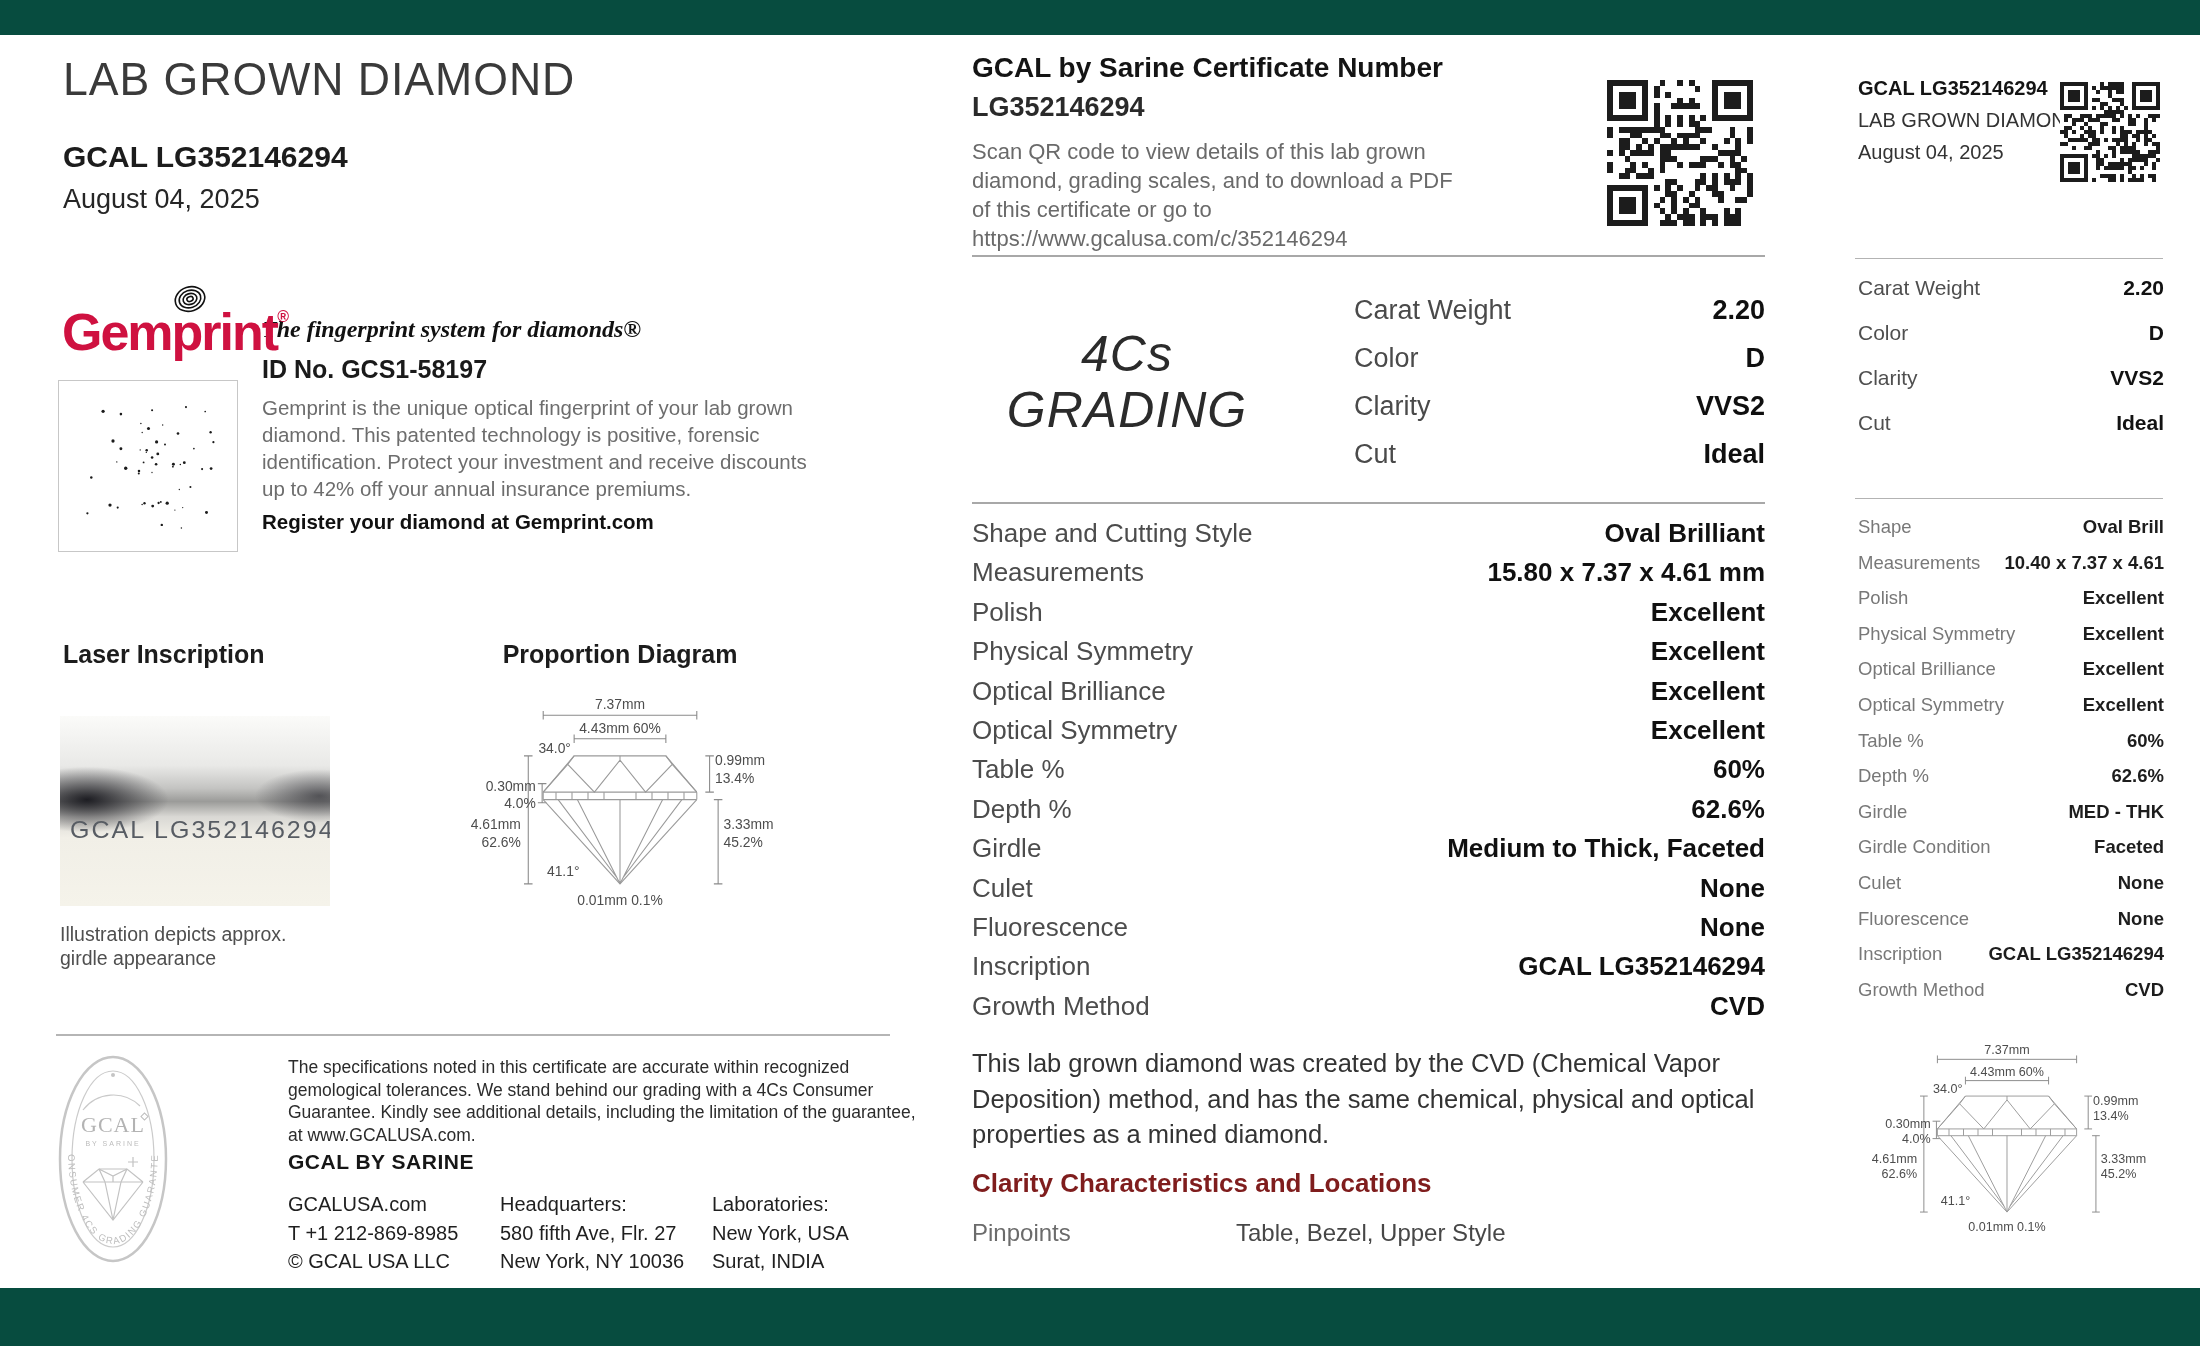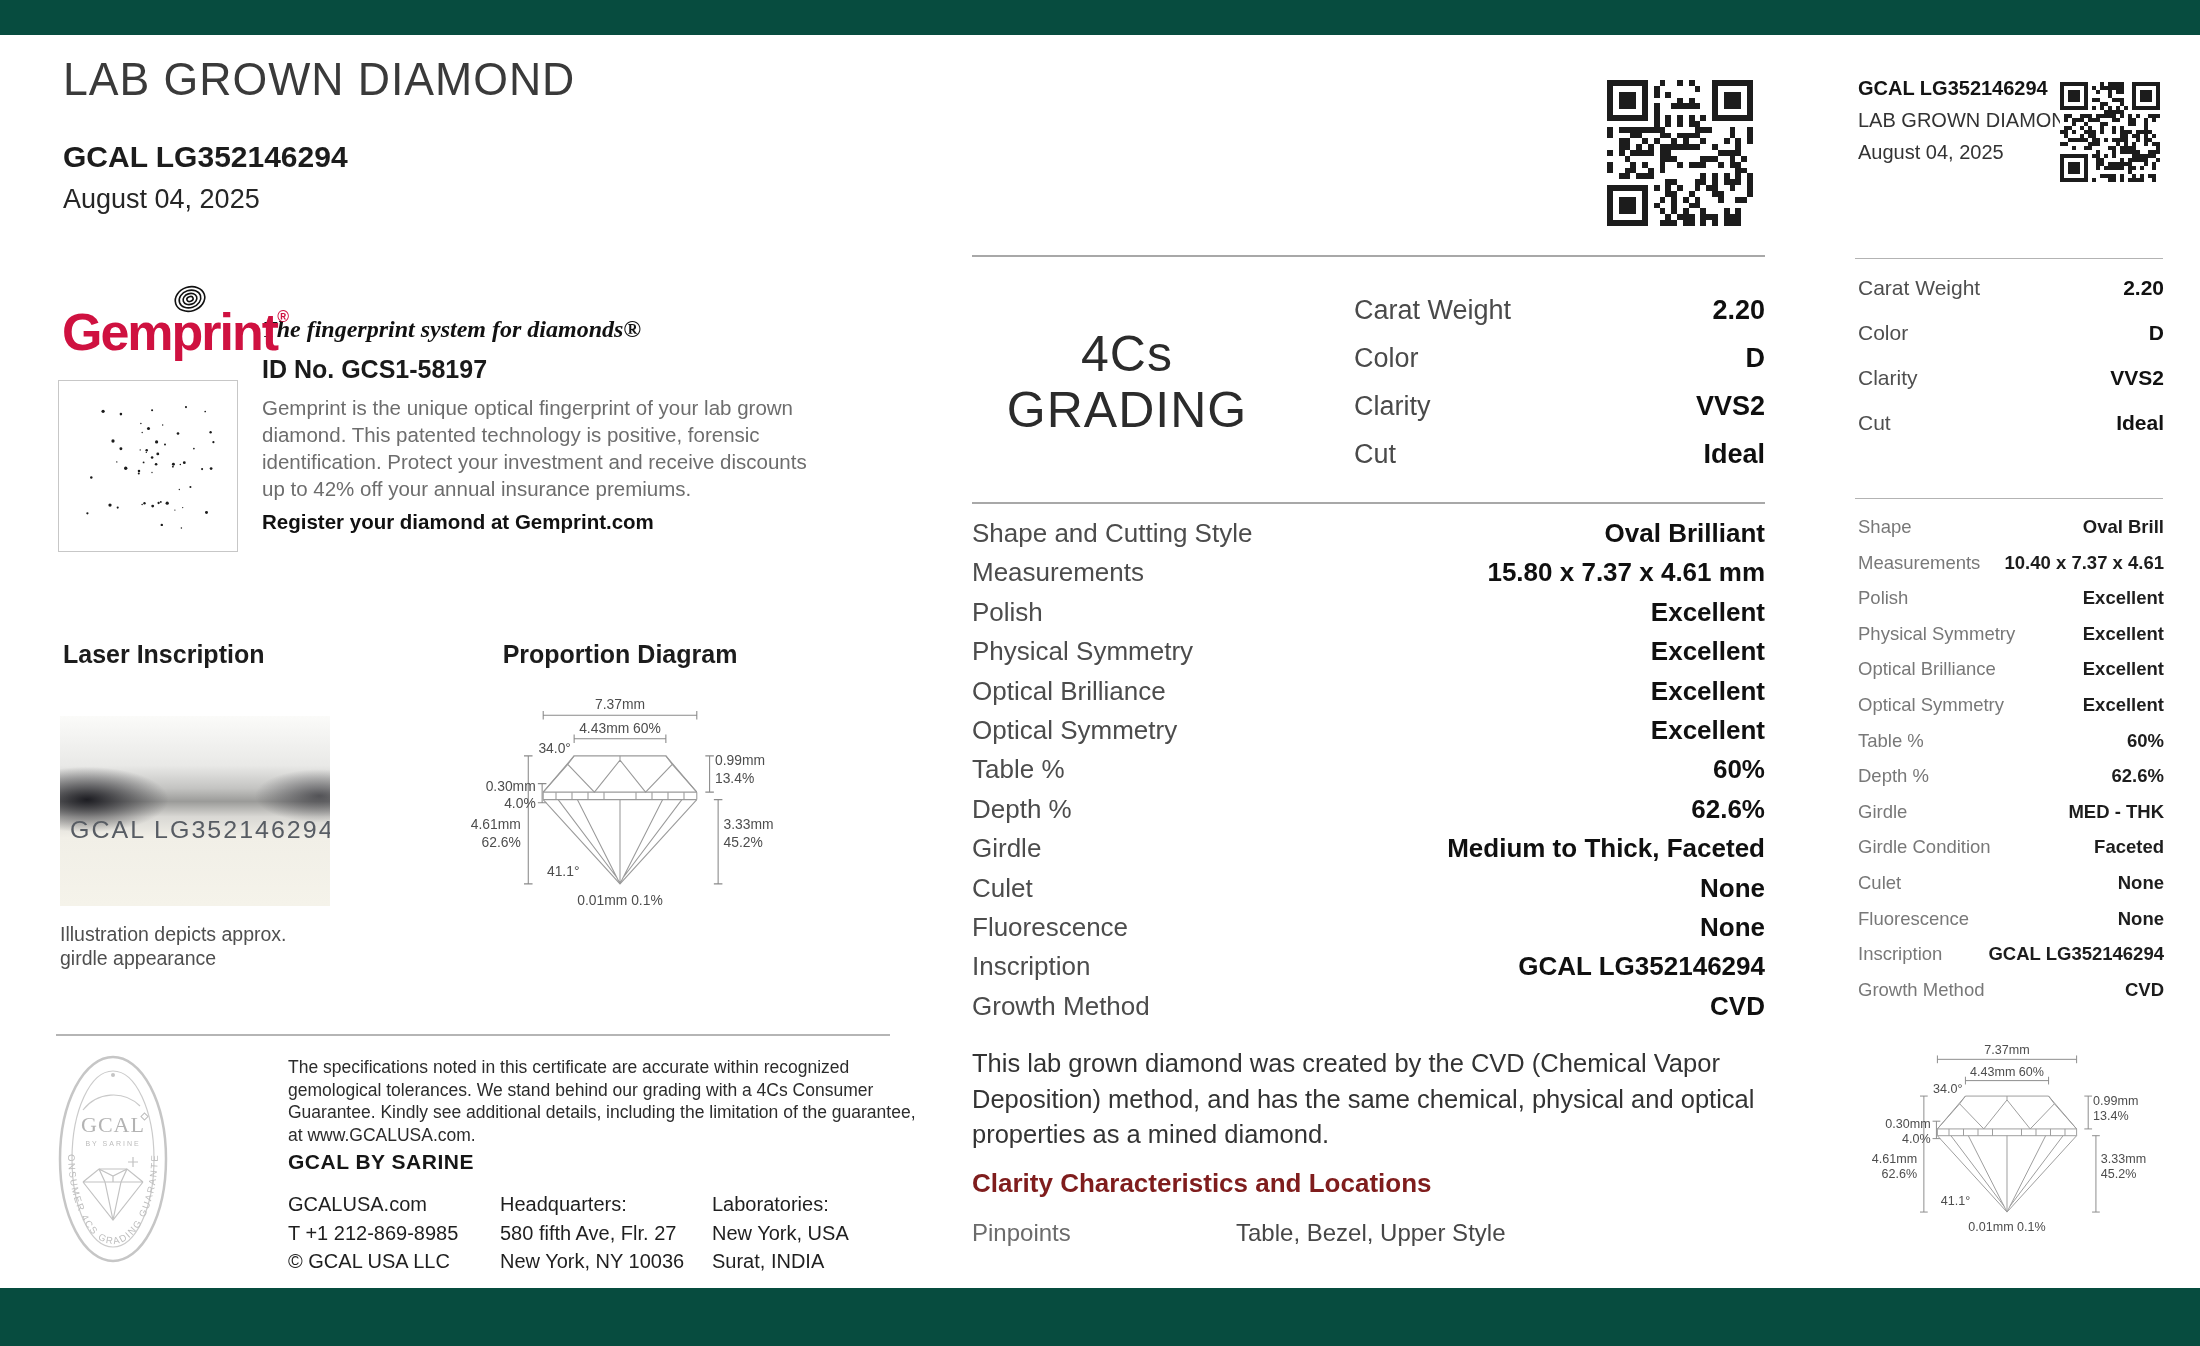--- a/index.html
+++ b/index.html
@@ -66,21 +66,21 @@
   .qr-box svg{width:100%;height:100%;display:block;}
 
   .rule{position:absolute;border-top:2px solid #a8a8a8;}
   .rule.m1{left:972px;top:255px;width:793px;}
   .rule.m2{left:972px;top:502px;width:793px;}
   .rule.r1{left:1855px;top:258px;width:308px;border-top-width:1.5px;border-color:#b3b3b3;}
   .rule.r2{left:1855px;top:498px;width:308px;border-top-width:1.5px;border-color:#b3b3b3;}
 
   .grading{position:absolute;left:972px;top:272px;width:793px;height:220px;display:flex;}
   .g-title{width:310px;display:flex;flex-direction:column;justify-content:center;align-items:center;
-           font-size:50px;font-weight:300;line-height:56px;color:#2b2b2b;letter-spacing:1px;}
+           font-size:50px;font-weight:300;line-height:56px;color:#2b2b2b;letter-spacing:1px;font-style:italic;}
   .g-rows{margin-left:72px;flex:1;display:flex;flex-direction:column;justify-content:center;}
   .g-row{display:flex;justify-content:space-between;align-items:baseline;padding:8.5px 0;}
   .g-row .lbl{font-size:27px;color:#4a4a4a;}
   .g-row .val{font-size:27px;font-weight:700;color:#0f0f0f;}
 
   .specs{position:absolute;left:972px;top:518px;width:793px;}
   .s-row{display:flex;justify-content:space-between;align-items:baseline;height:39.4px;}
   .s-row .lbl{font-size:26px;color:#4c4c4c;white-space:nowrap;}
   .s-row .val{font-size:26px;font-weight:700;color:#101010;white-space:nowrap;}
 
@@ -279,20 +279,25 @@
         </div>
 
         <div class="f-col">
           <div>Laboratories:</div>
           <div>New York, USA</div>
           <div>Surat, INDIA</div>
         </div>
       </div>
   </div>
 
+  <div class="mid-head">
+    <div class="h">GCAL by Sarine Certificate Number</div>
+    <div class="n">LG352146294</div>
+    <div class="scan">Scan QR code to view details of this lab grown diamond, grading scales, and to download a PDF of this certificate or go to https://www.gcalusa.com/c/352146294</div>
+  </div>
   <div class="qr-box qr-mid">
       <svg viewBox="0 0 25 25" shape-rendering="crispEdges">
         <g fill="#1c1c1c">
           <path fill-rule="evenodd" d="M0 0h7v7h-7z M1 1v5h5v-5z"></path>
           <rect x="2" y="2" width="3" height="3"></rect>
           <path fill-rule="evenodd" d="M18 0h7v7h-7z M19 1v5h5v-5z"></path>
           <rect x="20" y="2" width="3" height="3"></rect>
           <path fill-rule="evenodd" d="M0 18h7v7h-7z M1 19v5h5v-5z"></path>
           <rect x="2" y="20" width="3" height="3"></rect>
           <rect x="9" y="0" width="1" height="1"></rect>

